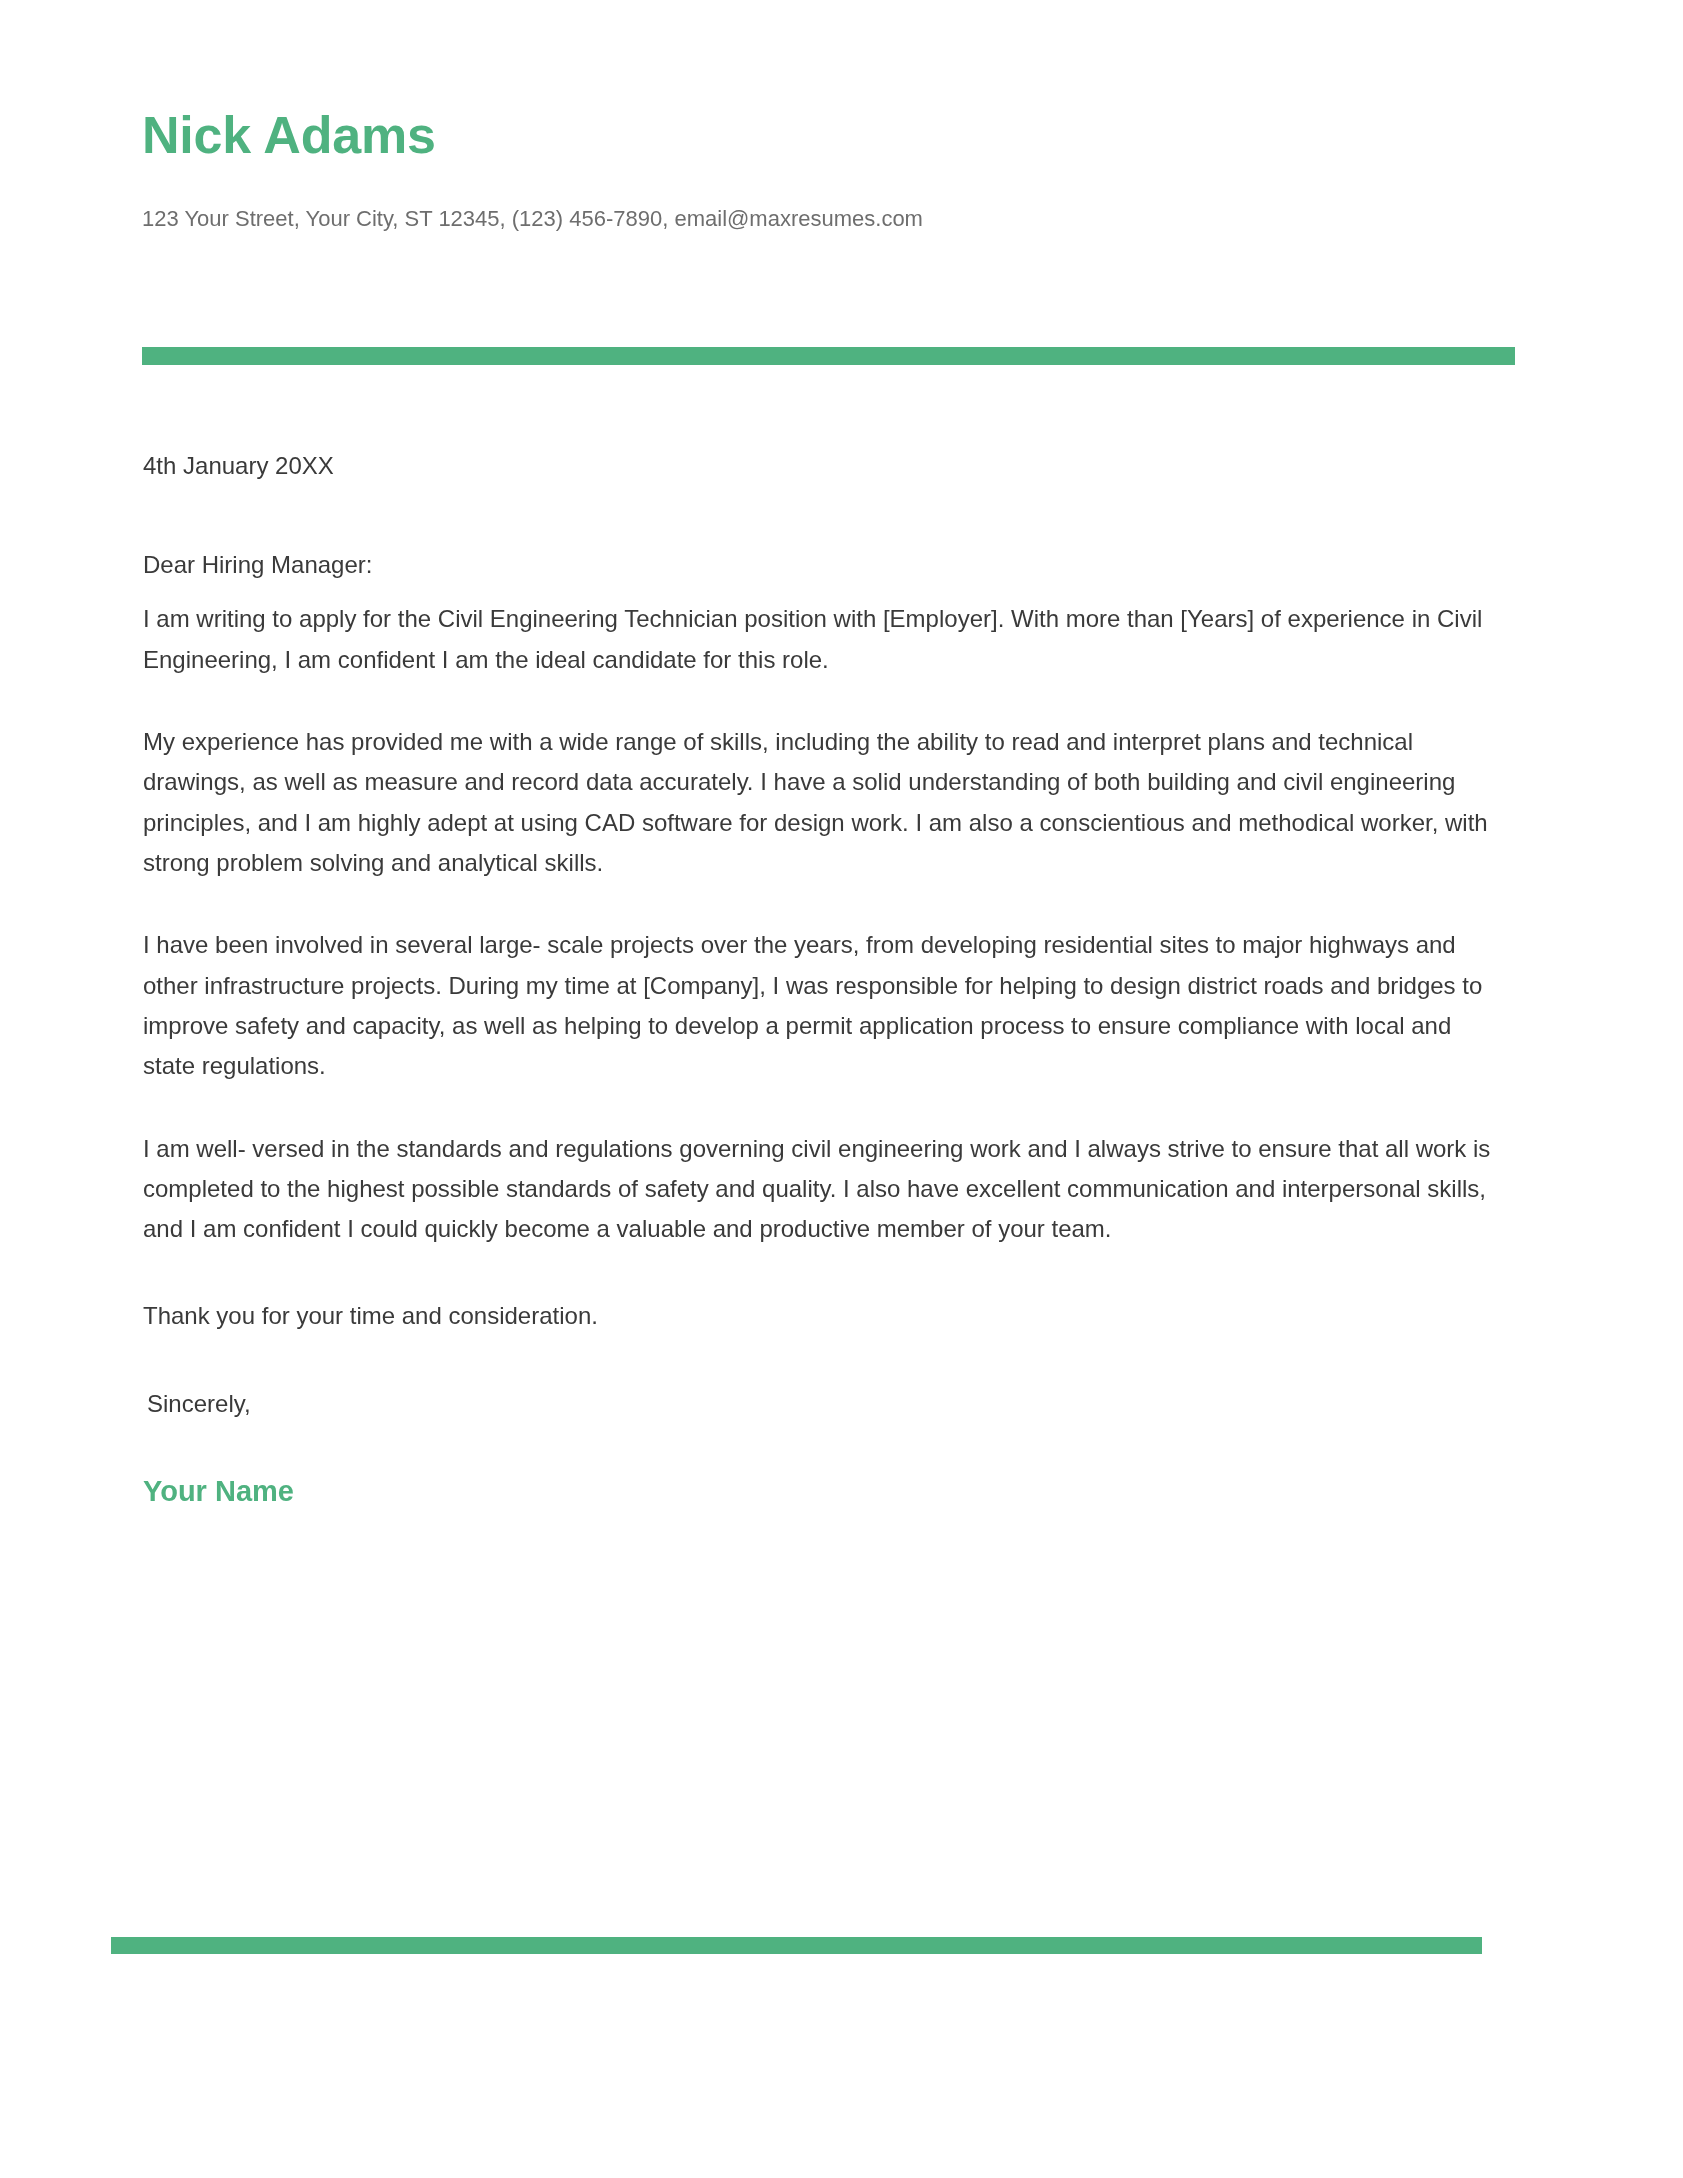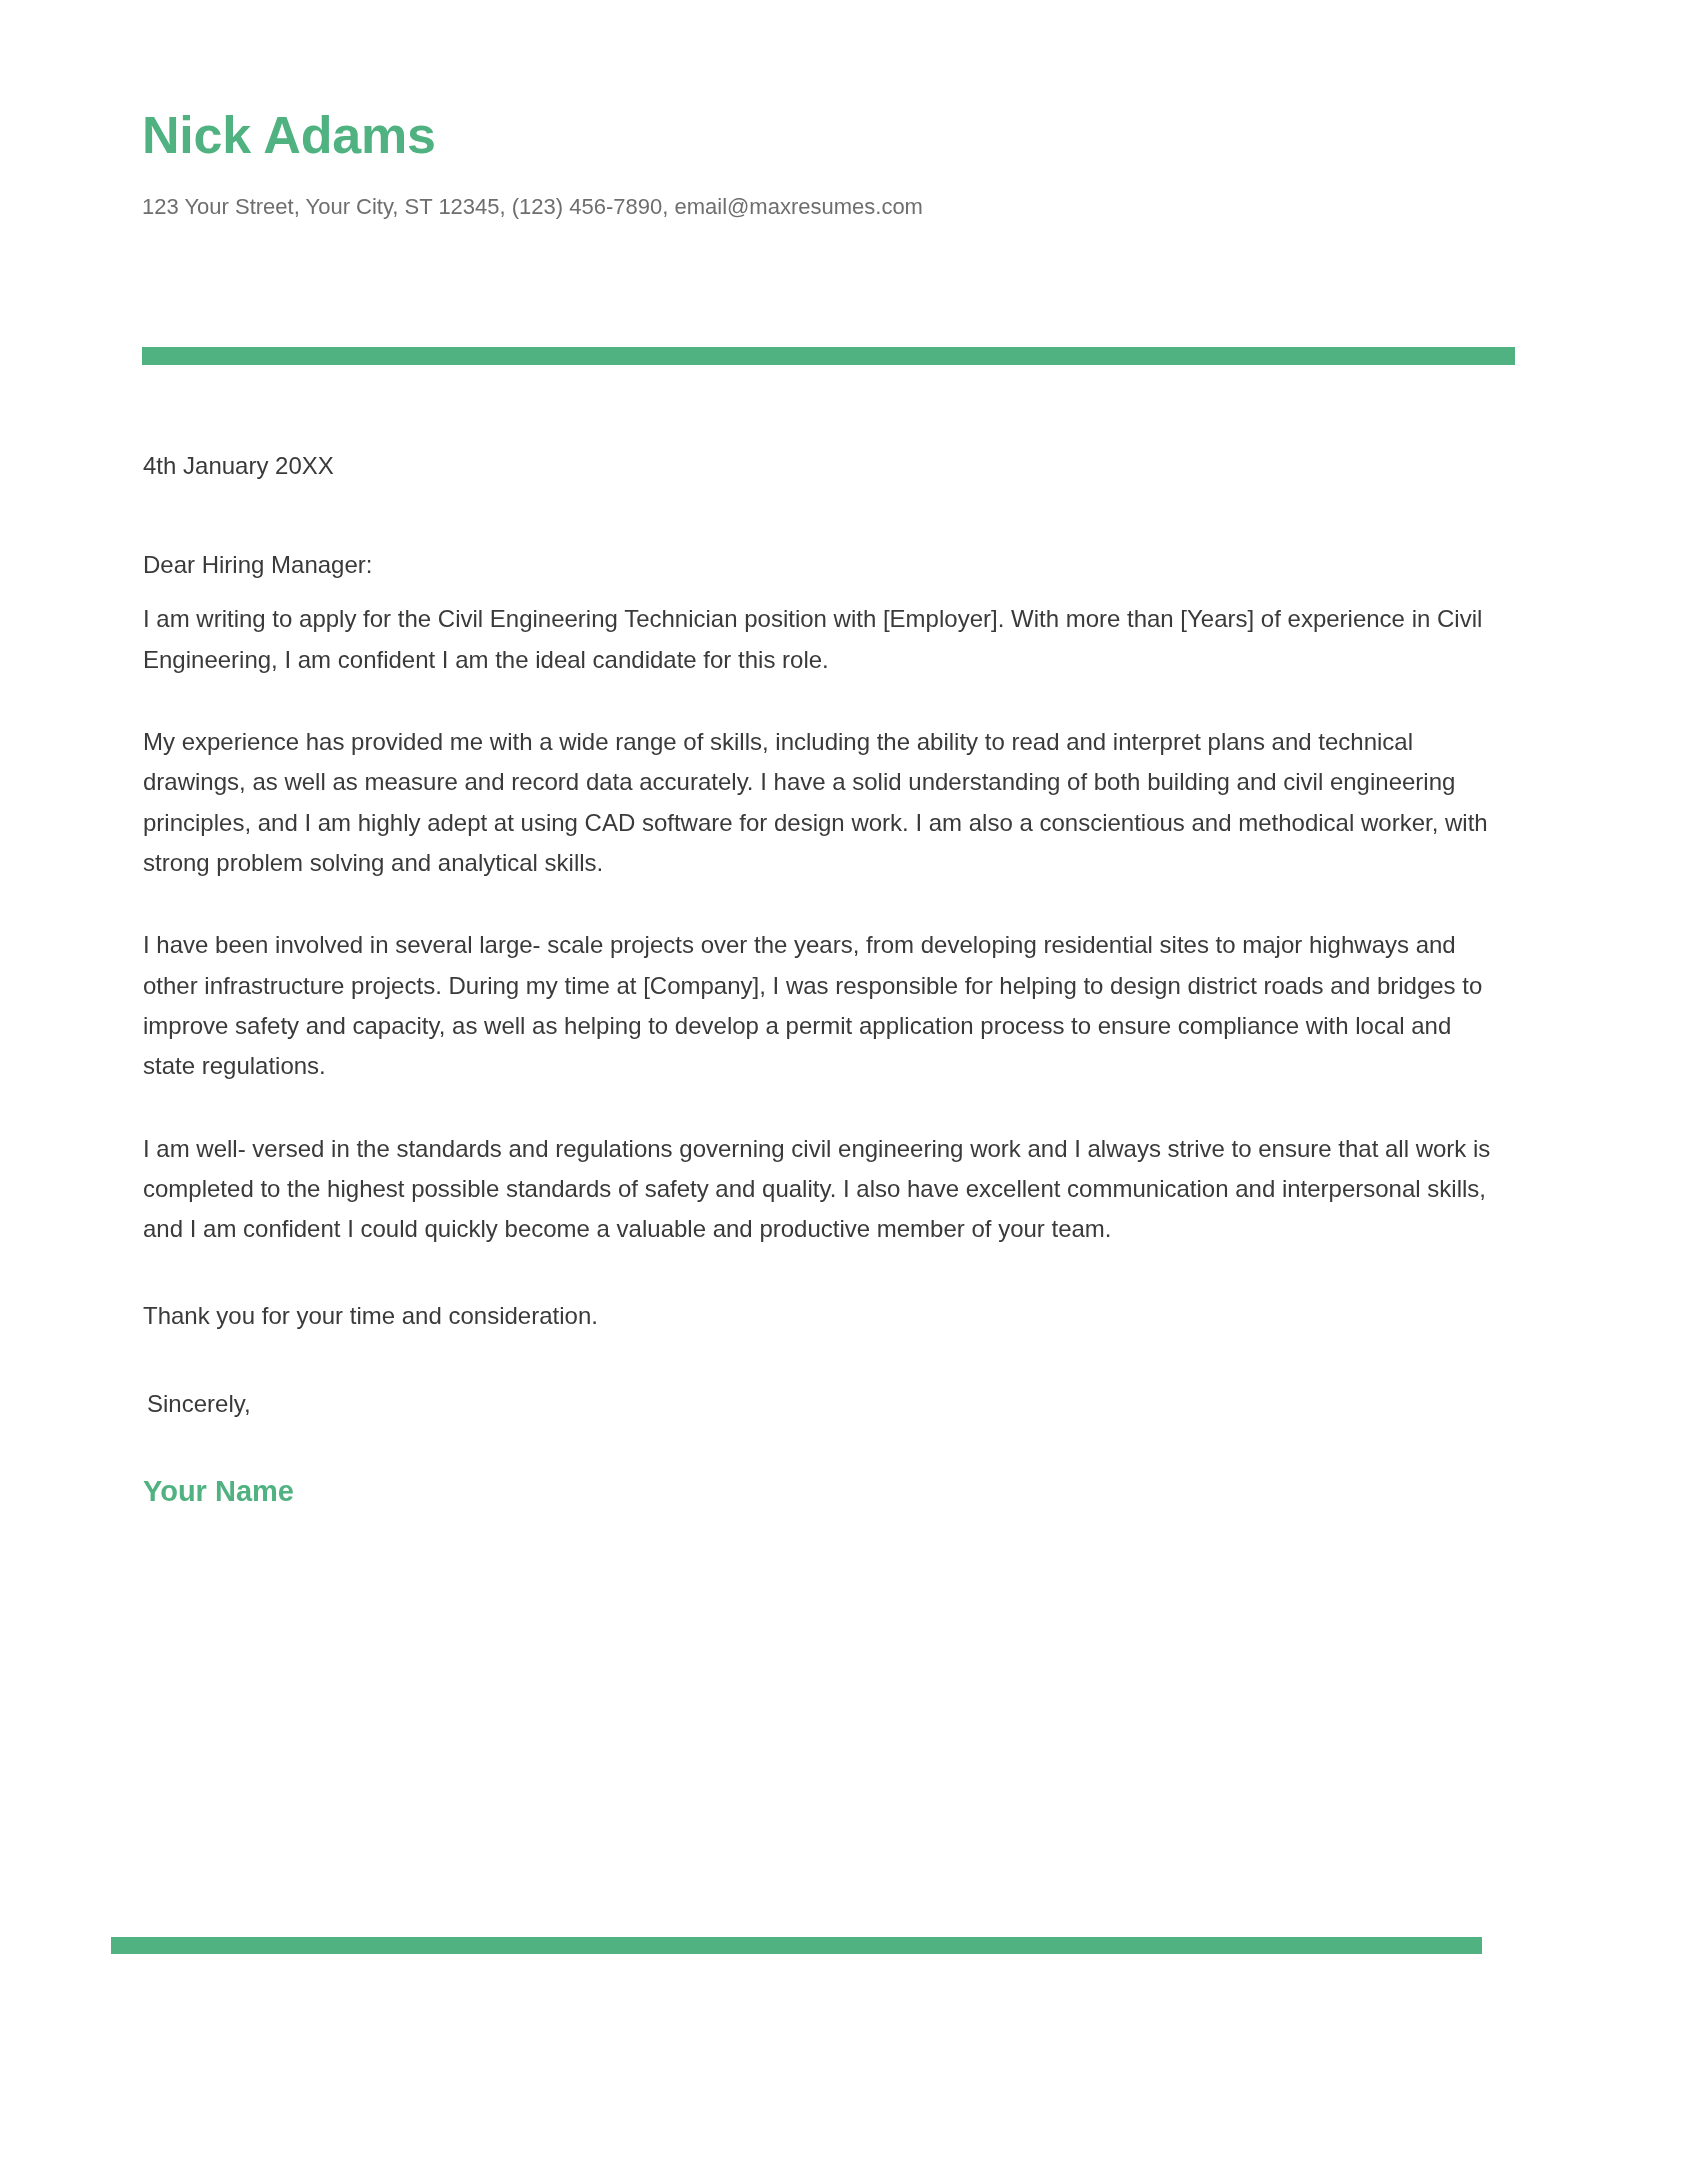--- a/index.html
+++ b/index.html
@@ -45,21 +45,21 @@
     color: #2b2b2b;
     letter-spacing: -0.1px;
     line-height: 1.2;
     margin: 26px 0 0 0;
   }
 
   .contact-line {
     font-size: 22px;
     color: #6e6e6e;
     line-height: 1.4;
-    margin: 28px 0 0 0;
+    margin: 40px 0 0 0;
     font-weight: normal;
   }
 
   
   .rule-top {
     position: absolute;
     left: 142px;
     top: 347px;
     width: 1373px;
     height: 18px;

